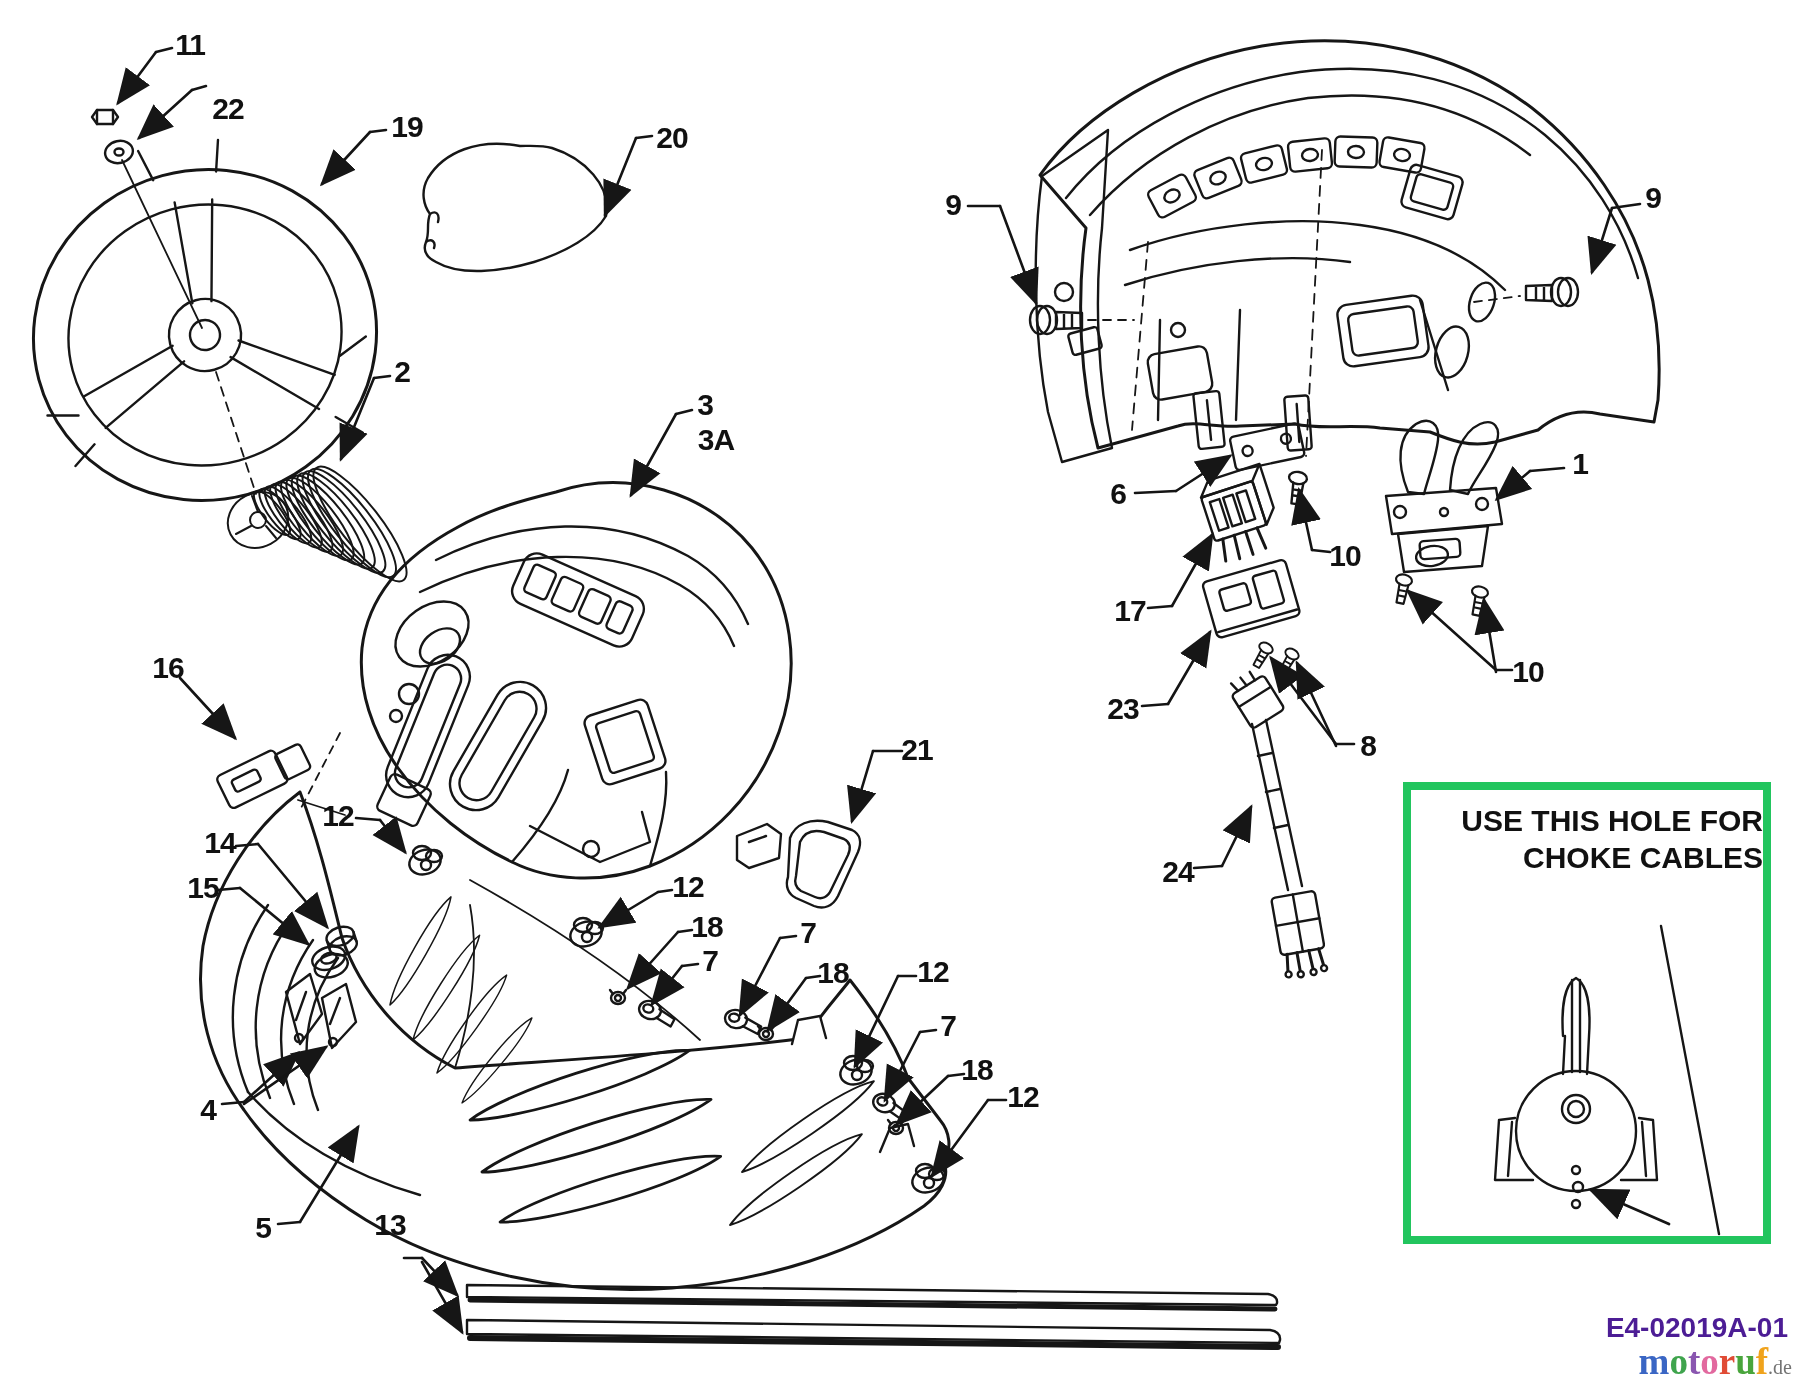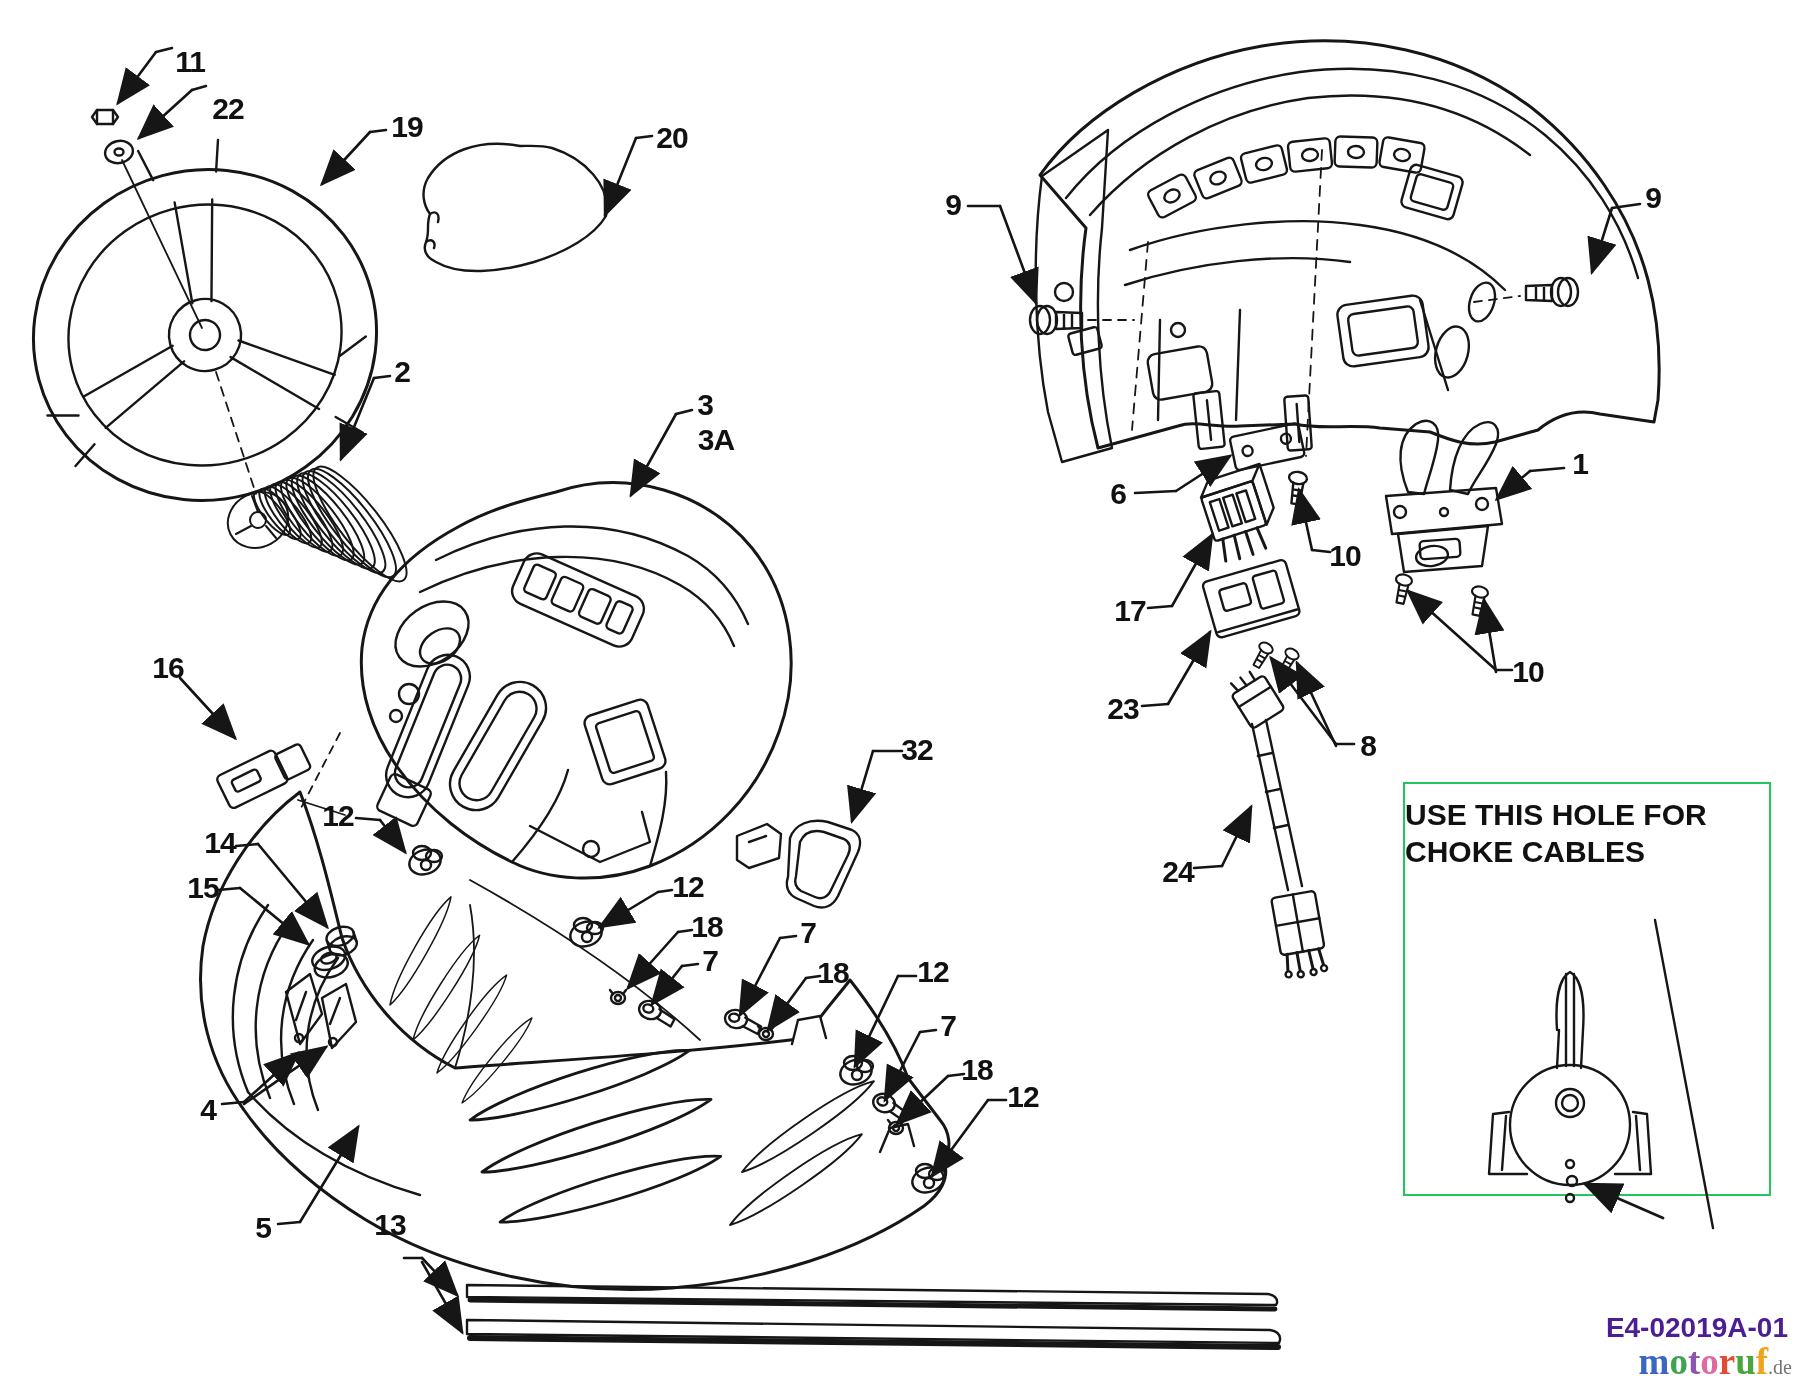--- a/index.html
+++ b/index.html
@@ -1,22 +1,22 @@
 <!DOCTYPE html>
 <html><head>
 <meta charset="utf-8">
 <style>
   html,body{margin:0;padding:0;background:#fff;}
   .stage{position:relative;width:1800px;height:1392px;background:#fff;overflow:hidden;
          font-family:"Liberation Sans",sans-serif;}
   #art,#leader-layer{position:absolute;left:0;top:0;}
   .callout{position:absolute;transform:translate(-50%,-50%);font:700 30px "Liberation Sans",sans-serif;
            color:#111;letter-spacing:-1px;white-space:nowrap;}
-  .note-box{position:absolute;left:1403px;top:782px;width:368px;height:414px;border:2px solid #22c55e;
-            background:#fff;box-sizing:border-box;text-align:left;}
+  .note-box{position:absolute;left:1403px;top:782px;width:368px;height:462px;border:8px solid #22c55e;
+            background:#fff;box-sizing:border-box;text-align:right;}
   .note-line{font:700 30px/37px "Liberation Sans",sans-serif;color:#111;}
   .note-line:first-child{margin-top:12px;}
   .note-art{position:absolute;left:0;top:128px;}
   .footer-code{position:absolute;left:1560px;top:1312px;width:228px;text-align:right;
                font:700 28px "Liberation Sans",sans-serif;color:#4c1d95;letter-spacing:0px;}
   .logo{position:absolute;left:1560px;top:1340px;width:232px;text-align:right;
         font:700 37px "Liberation Serif",serif;letter-spacing:0px;}
   .logo-suffix{font:400 20px "Liberation Serif",serif;color:#737373;}
 </style>
 </head>
@@ -422,38 +422,38 @@
         <line x1="244" y1="1104" x2="326" y2="1047" marker-end="url(#arr)"></line>
         <line x1="278" y1="1224" x2="300" y2="1222"></line>
         <line x1="300" y1="1222" x2="358" y2="1127" marker-end="url(#arr)"></line>
         <line x1="404" y1="1258" x2="422" y2="1258"></line>
         <line x1="422" y1="1258" x2="457" y2="1295" marker-end="url(#arr)"></line>
         <line x1="422" y1="1262" x2="462" y2="1332" marker-end="url(#arr)"></line>
       </g>
   </svg>
 
   <div id="labels">
-      <div class="callout" style="left: 190px; top: 45px; margin-top: 17px;">11</div>
+      <div class="callout" style="left: 190px; top: 45px;">11</div>
       <div class="callout" style="left: 228px; top: 69px; margin-top: 40px;">22</div>
       <div class="callout" style="left: 407px; top: 127px;">19</div>
       <div class="callout" style="left: 672px; top: 138px;">20</div>
       <div class="callout" style="left: 402px; top: 372px;">2</div>
       <div class="callout" style="left: 705px; top: 405px;">3</div>
       <div class="callout" style="left: 716px; top: 440px;">3A</div>
       <div class="callout" style="left: 953px; top: 205px;">9</div>
       <div class="callout" style="left: 1653px; top: 198px;">9</div>
       <div class="callout" style="left: 1118px; top: 494px;">6</div>
       <div class="callout" style="left: 1580px; top: 464px;">1</div>
       <div class="callout" style="left: 1345px; top: 556px;">10</div>
       <div class="callout" style="left: 1130px; top: 611px;">17</div>
       <div class="callout" style="left: 1123px; top: 709px;">23</div>
       <div class="callout" style="left: 1528px; top: 672px;">10</div>
       <div class="callout" style="left: 1368px; top: 746px;">8</div>
       <div class="callout" style="left: 1178px; top: 872px;">24</div>
-      <div class="callout" style="left: 917px; top: 750px;">32</div>
+      <div class="callout" style="left: 917px; top: 750px;">21</div>
       <div class="callout" style="left: 168px; top: 668px;">16</div>
       <div class="callout" style="left: 338px; top: 816px;">12</div>
       <div class="callout" style="left: 220px; top: 843px;">14</div>
       <div class="callout" style="left: 203px; top: 888px;">15</div>
       <div class="callout" style="left: 688px; top: 887px;">12</div>
       <div class="callout" style="left: 707px; top: 927px;">18</div>
       <div class="callout" style="left: 710px; top: 961px;">7</div>
       <div class="callout" style="left: 808px; top: 933px;">7</div>
       <div class="callout" style="left: 833px; top: 973px;">18</div>
       <div class="callout" style="left: 933px; top: 972px;">12</div>

